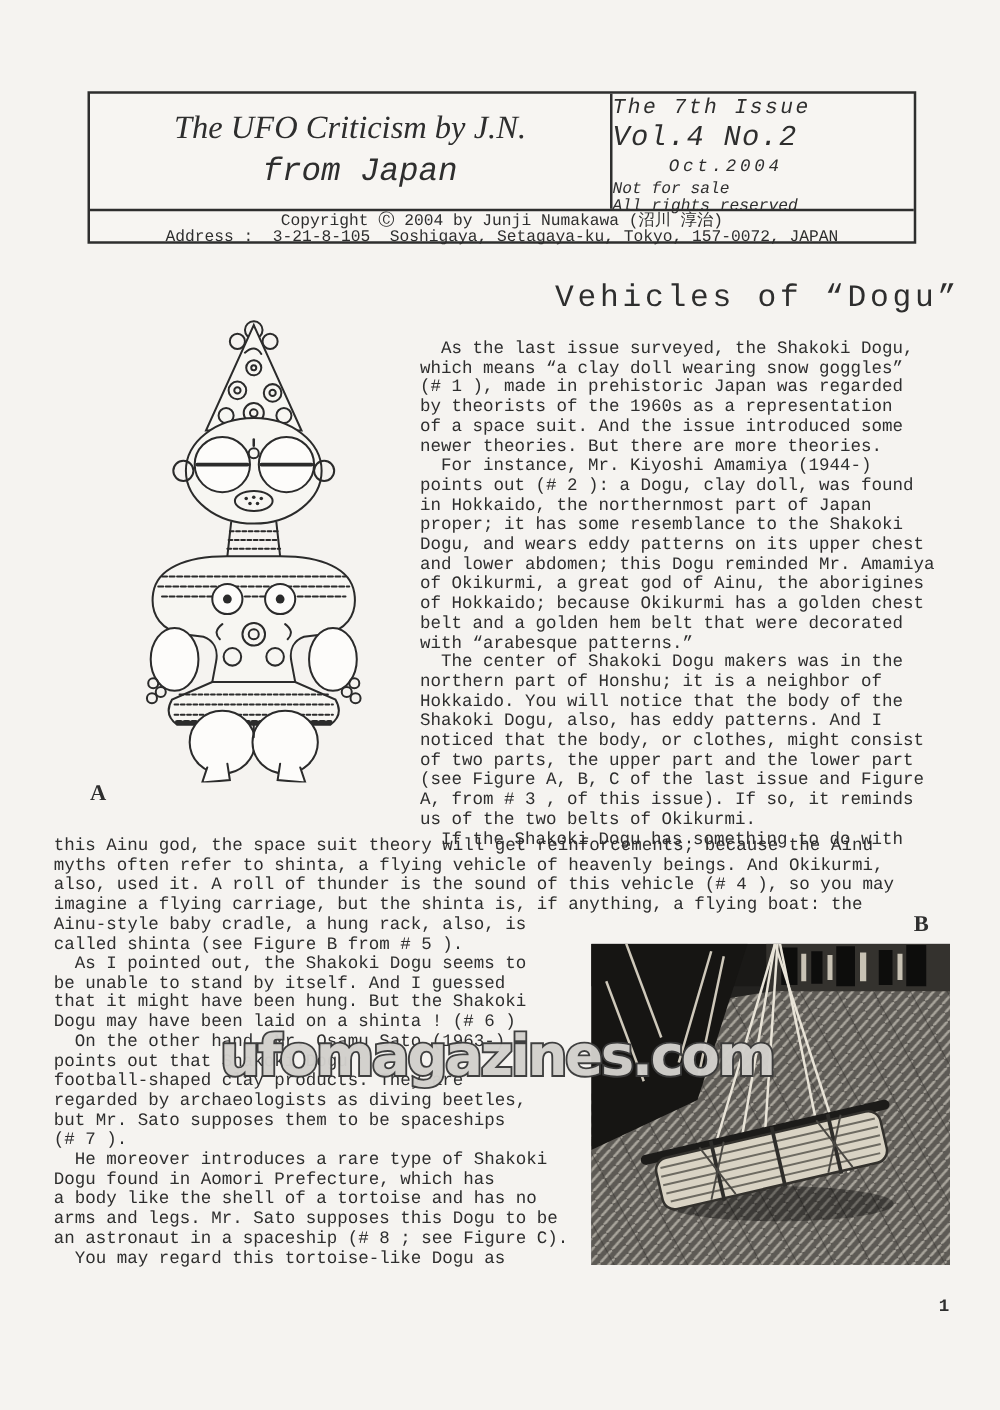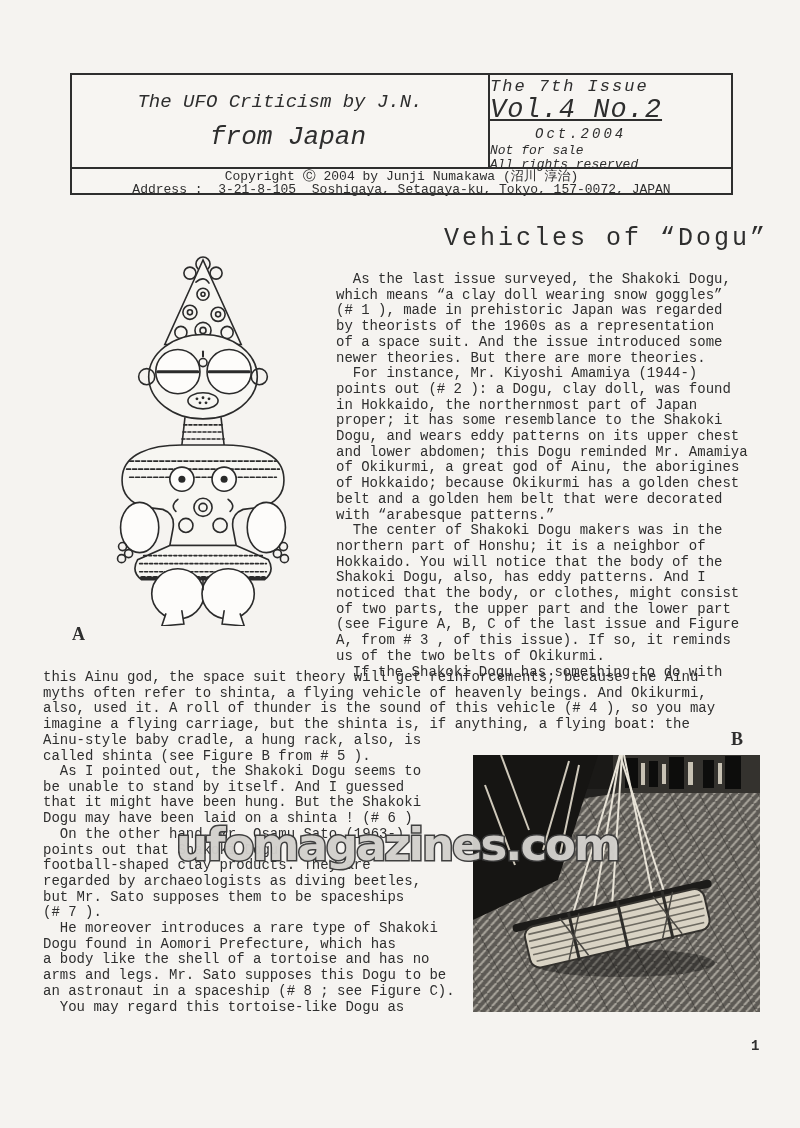--- a/index.html
+++ b/index.html
@@ -4,25 +4,25 @@
 <style>
   html,body{margin:0;padding:0;background:#e8e6e2;}
   .page{position:relative;width:800px;height:1128px;background:#f5f3f0;
         font-family:"Liberation Mono",monospace;color:#2e2e2e;overflow:hidden;}
   
   .header-box{position:absolute;left:70px;top:73px;width:663px;height:122px;
               border:2px solid #2e2e2e;box-sizing:border-box;background:#f7f5f2;}
   .header-top{display:flex;height:94px;border-bottom:2px solid #2e2e2e;box-sizing:border-box;}
   .header-title-cell{width:418px;border-right:2px solid #2e2e2e;box-sizing:border-box;
                      text-align:center;padding-top:10px;}
-  .header-title-l1{font-style:italic;font-size:19px;line-height:34px;letter-spacing:0px;}
+  .header-title-l1{font-style:italic;font-size:26px;line-height:34px;letter-spacing:0px;font-family:Liberation Serif, serif;}
   .header-title-l2{font-style:italic;font-size:26px;line-height:36px;margin-left:16px;}
   .header-right-cell{flex:1;text-align:left;padding-top:2px;}
   .hr-issue{font-style:italic;font-size:17px;line-height:19px;letter-spacing:2px;}
-  .hr-vol{font-style:italic;font-size:27px;line-height:29px;letter-spacing:1px;text-decoration:underline;}
+  .hr-vol{font-style:italic;font-size:23px;line-height:29px;letter-spacing:1px;}
   .hr-date{font-style:italic;font-size:14px;line-height:19px;letter-spacing:3px;margin-left:45px;}
   .hr-small{font-style:italic;font-size:13px;line-height:14px;}
   .header-copy{text-align:center;font-size:13px;line-height:13px;padding-top:1px;}
   .header-copy div{white-space:pre;}
   
   .article-title{position:absolute;left:392px;top:224px;width:376px;text-align:right;
                  font-size:25px;letter-spacing:3px;line-height:30px;}
   .col{position:absolute;font-size:14px;line-height:15.7px;}
   .col-right{left:336px;top:272px;width:432px;}
   .col-full{left:43px;top:670px;width:724px;}

